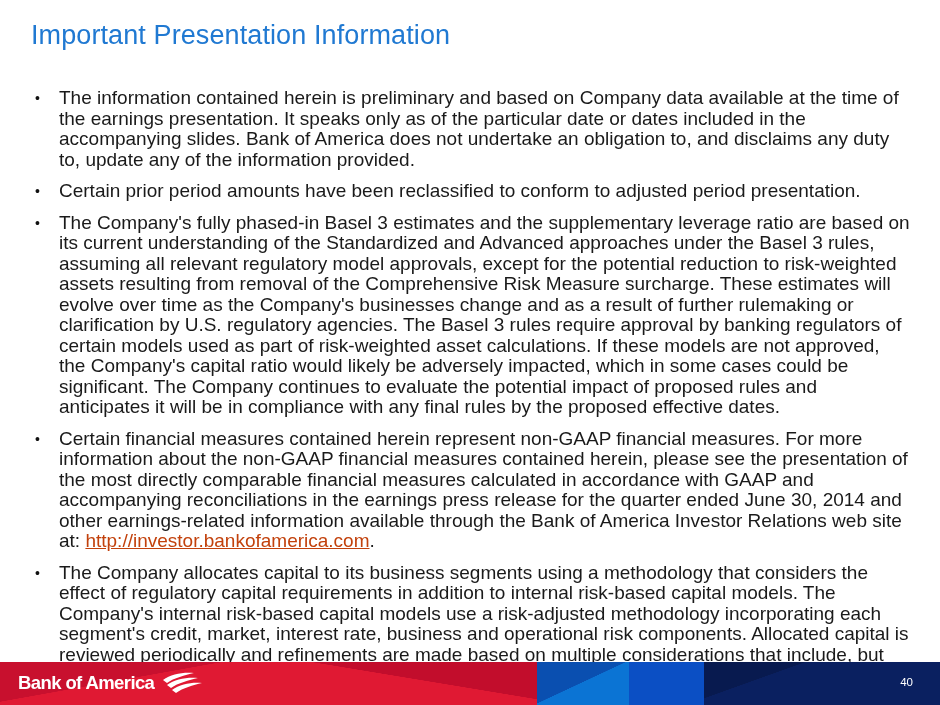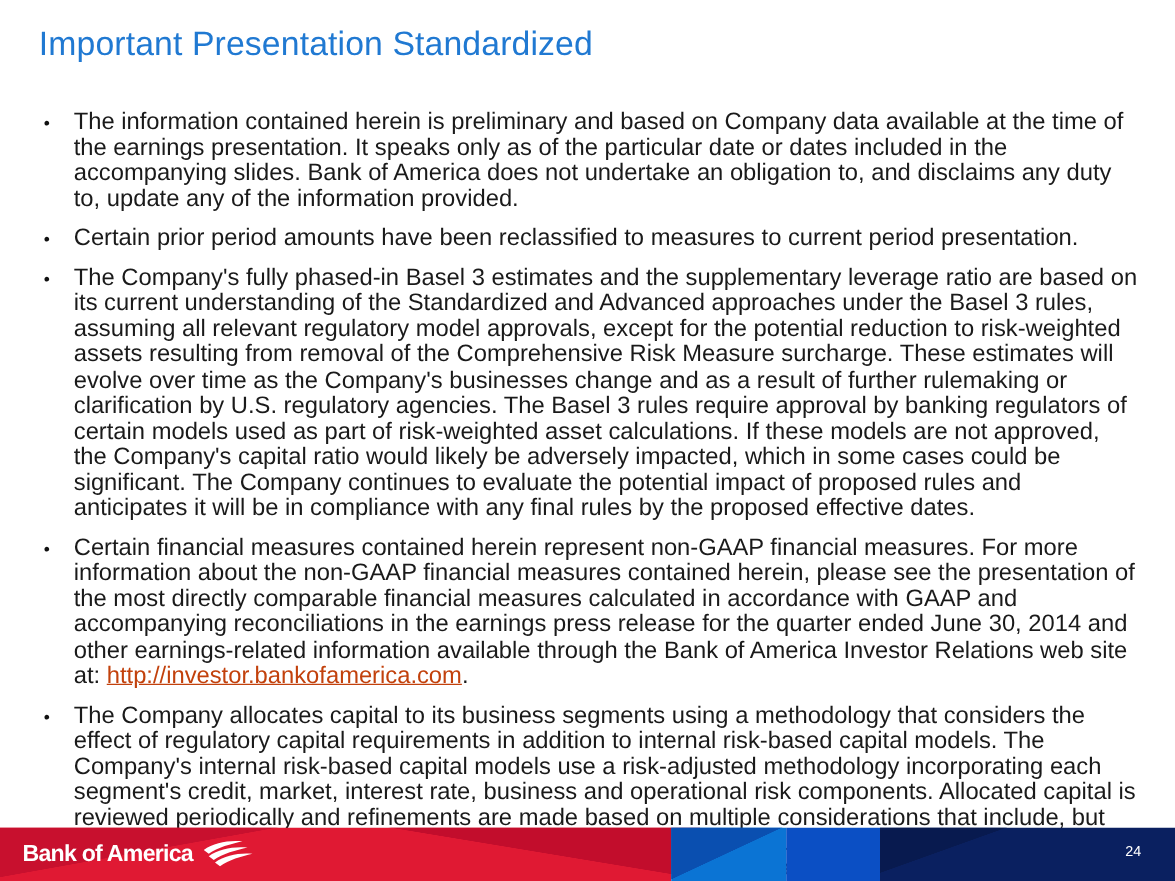--- a/index.html
+++ b/index.html
@@ -137,32 +137,32 @@
     color: #ffffff;
     font-size: 11.5px;
     line-height: 14px;
   }
 </style>
 </head>
 <body>
 
 <div class="slide">
 
-  <div class="slide-title">Important Presentation Standardized</div>
+  <div class="slide-title">Important Presentation Information</div>
 
   <div class="body-area">
 
     <div class="bullet-row">
       <span class="bullet-marker">•</span>
       <div class="bullet-text">The information contained herein is preliminary and based on Company data available at the time of the earnings presentation. It speaks only as of the particular date or dates included in the accompanying slides. Bank of America does not undertake an obligation to, and disclaims any duty to, update any of the information provided.</div>
     </div>
 
     <div class="bullet-row">
       <span class="bullet-marker">•</span>
-      <div class="bullet-text">Certain prior period amounts have been reclassified to measures to current period presentation.</div>
+      <div class="bullet-text">Certain prior period amounts have been reclassified to conform to adjusted period presentation.</div>
     </div>
 
     <div class="bullet-row">
       <span class="bullet-marker">•</span>
       <div class="bullet-text">The Company's fully phased-in Basel 3 estimates and the supplementary leverage ratio are based on its current understanding of the Standardized and Advanced approaches under the Basel 3 rules, assuming all relevant regulatory model approvals, except for the potential reduction to risk-weighted assets resulting from removal of the Comprehensive Risk Measure surcharge. These estimates will evolve over time as the Company's businesses change and as a result of further rulemaking or clarification by U.S. regulatory agencies. The Basel 3 rules require approval by banking regulators of certain models used as part of risk-weighted asset calculations. If these models are not approved, the Company's capital ratio would likely be adversely impacted, which in some cases could be significant. The Company continues to evaluate the potential impact of proposed rules and anticipates it will be in compliance with any final rules by the proposed effective dates.</div>
     </div>
 
     <div class="bullet-row">
       <span class="bullet-marker">•</span>
       <div class="bullet-text"><span>Certain financial measures contained herein represent non-GAAP financial measures. For more information about the non-GAAP financial measures contained herein, please see the presentation of the most directly comparable financial measures calculated in accordance with GAAP and accompanying reconciliations in the earnings press release for the quarter ended June 30, 2014 and other earnings-related information available through the Bank of America Investor Relations web site at: </span><a class="inline-link" href="#">http://investor.bankofamerica.com</a><span>.</span></div>
@@ -179,21 +179,21 @@
     <div class="band band-red">
       <div class="red-dark-1"></div>
       <div class="red-dark-2"></div>
     </div>
     <div class="band band-blue1">
       <div class="blue1-dark"></div>
     </div>
     <div class="band band-blue2"></div>
     <div class="band band-navy">
       <div class="navy-dark"></div>
-      <div class="page-number">24</div>
+      <div class="page-number">40</div>
     </div>
 
     <div class="logo">
       <span class="logo-wordmark">Bank of America</span>
       <svg class="flagscape" width="42" height="22" viewBox="0 0 42 22">
         <path d="M2 8 C10 2, 22 0, 33 1 C24 3, 13 6, 6 11 Z" fill="#ffffff"></path>
         <path d="M6 13 C14 7, 26 5, 37 6 C28 8, 17 11, 10 16 Z" fill="#ffffff"></path>
         <path d="M11 18 C19 12, 31 10, 41 11 C32 13, 22 16, 15 21 Z" fill="#ffffff"></path>
       </svg>
     </div>

